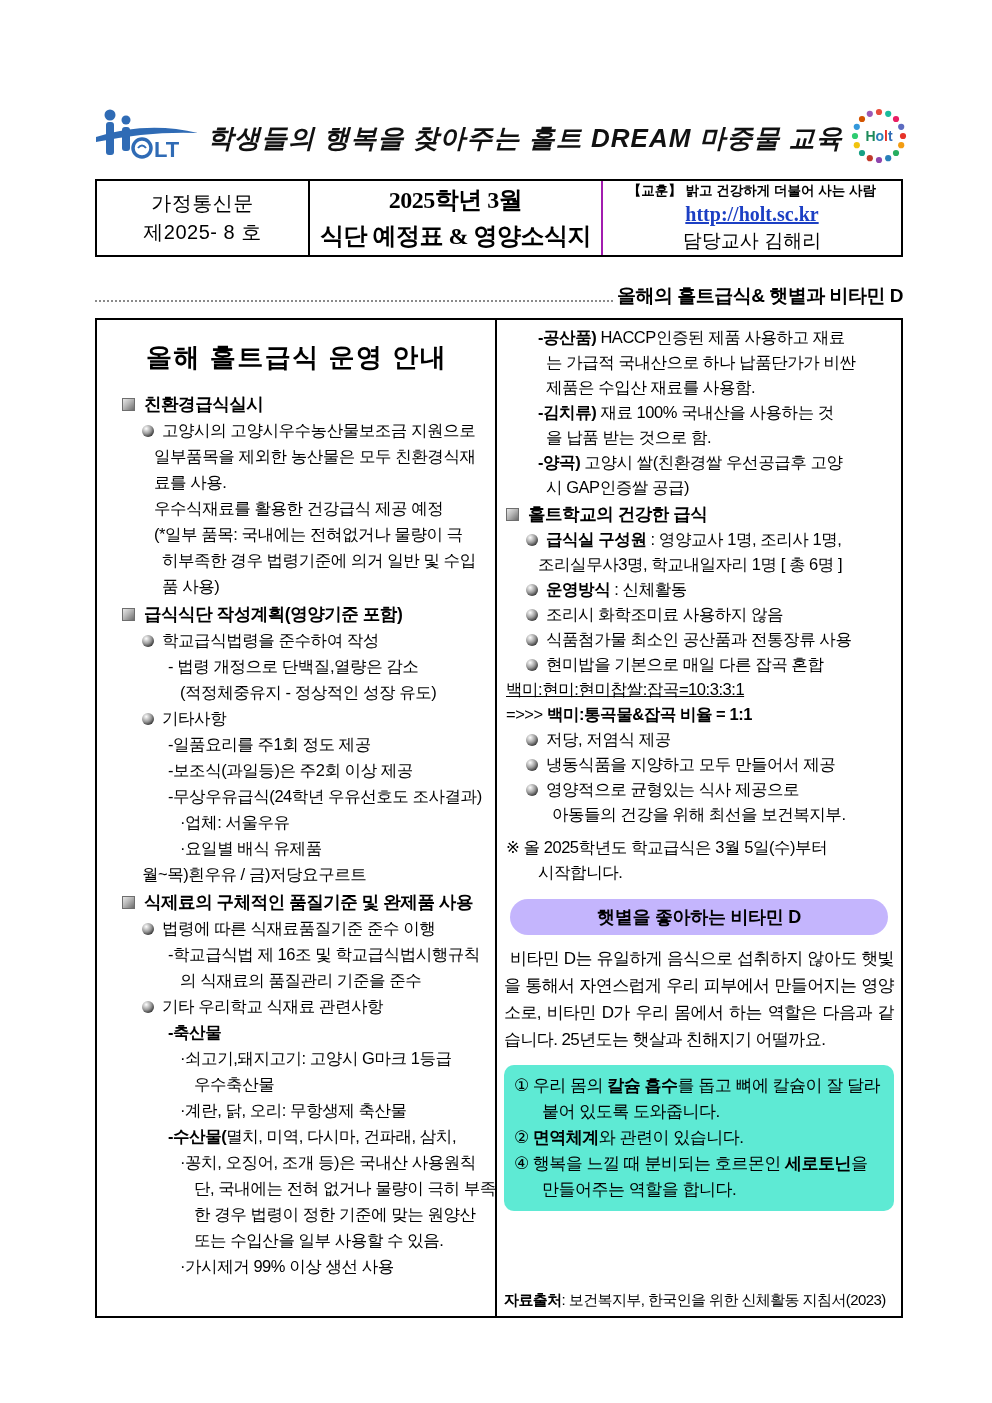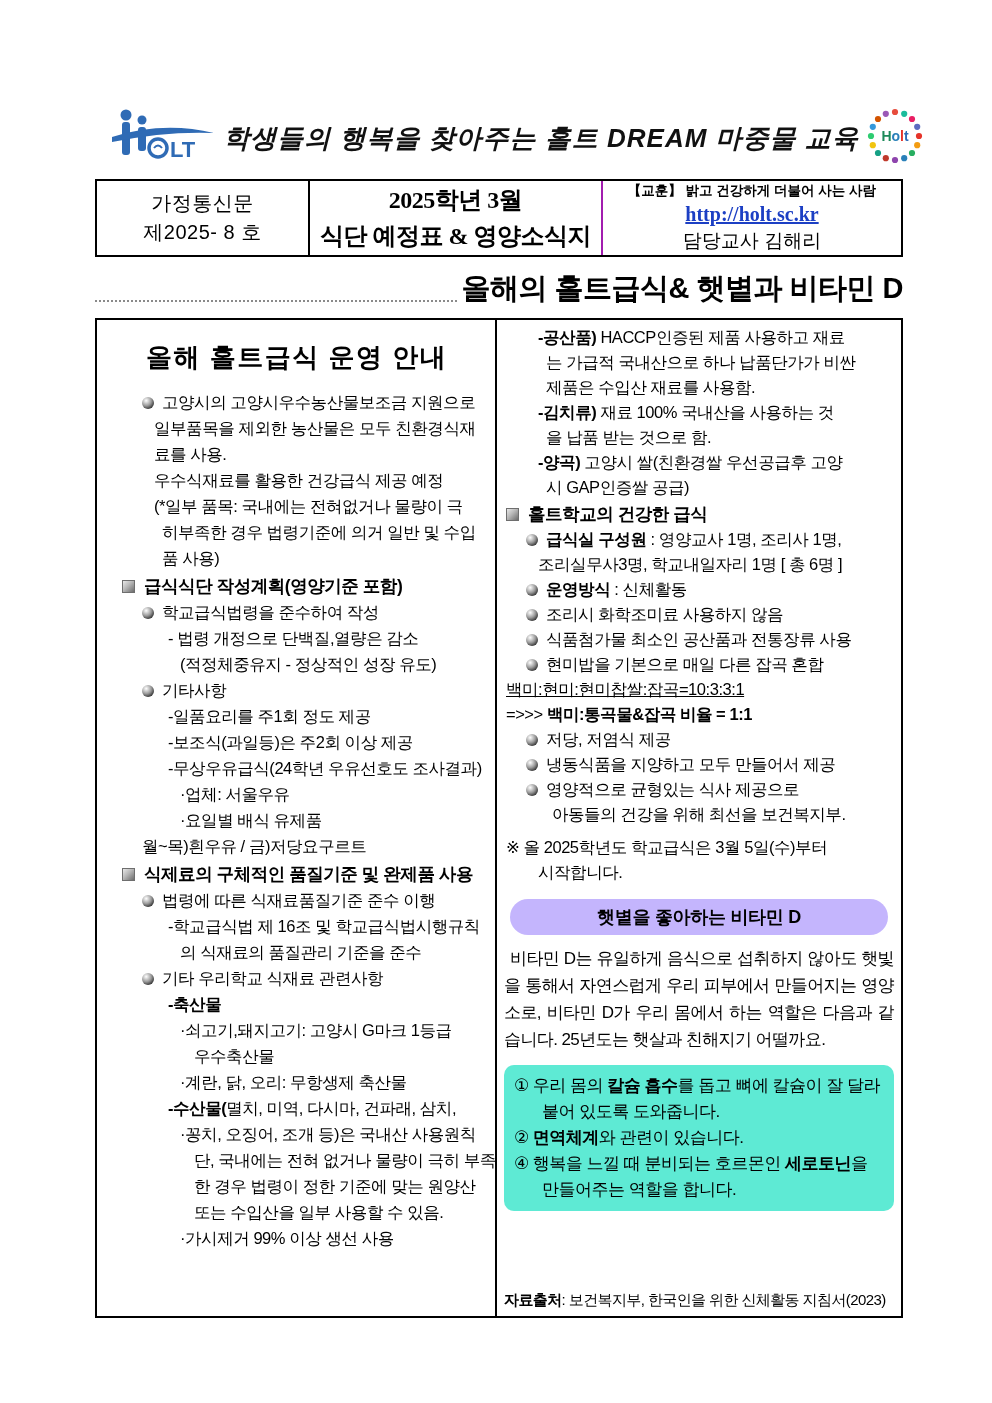--- a/index.html
+++ b/index.html
@@ -4,37 +4,37 @@
 <style>
   html,body{margin:0;padding:0;}
   body{
     width:992px;height:1403px;background:#ffffff;color:#000;
     font-family:"Liberation Sans","DejaVu Sans",sans-serif;
     position:relative;overflow:hidden;
   }
   .abs{position:absolute;box-sizing:border-box;}
 
   
-  .header{top:104px;left:111px;width:812px;height:68px;display:flex;align-items:center;}
+  .header{top:104px;left:95px;width:812px;height:68px;display:flex;align-items:center;}
   .slogan{flex:1;text-align:center;font-size:26px;font-weight:600;font-style:italic;letter-spacing:1px;white-space:nowrap;color:#111;}
 
   
   .info-table{top:179px;left:95px;width:808px;height:78px;border:2px solid #000;display:flex;}
   .cell{box-sizing:border-box;display:flex;flex-direction:column;justify-content:center;align-items:center;}
   .cell1{width:213px;border-right:2px solid #000;font-size:20px;line-height:1.45;letter-spacing:0.5px;}
   .cell2{flex:1;border-right:2px solid #a21caf;font-family:"Liberation Serif","DejaVu Serif",serif;font-weight:700;font-size:24px;line-height:1.5;letter-spacing:-0.5px;}
   .cell3{width:298px;line-height:1.3;}
   .motto{font-size:13.5px;font-weight:600;white-space:nowrap;}
   .url{font-family:"Liberation Serif","DejaVu Serif",serif;font-size:20px;font-weight:700;color:#1c3fc4;text-decoration:underline;margin:2px 0;}
   .teacher{font-size:19px;}
 
   
   .title-row{top:265px;left:95px;width:808px;height:44px;display:flex;align-items:flex-end;}
   .dotline{flex:1;border-bottom:2px dotted #8a8a8a;margin-bottom:7px;}
-  .main-title{font-size:29px;font-weight:800;white-space:nowrap;padding-left:4px;letter-spacing:-0.5px;margin-top:8px;}
+  .main-title{font-size:19px;font-weight:800;white-space:nowrap;padding-left:4px;letter-spacing:-0.5px;margin-top:8px;}
 
   
   .main-table{top:318px;left:95px;width:808px;height:1000px;border:2px solid #000;display:flex;}
   .colL{width:400px;border-right:2px solid #000;box-sizing:border-box;padding:6px 2px 6px 23px;}
   .colR{flex:1;box-sizing:border-box;padding:5px 7px 6px 7px;display:flex;flex-direction:column;}
 
   .col-title{font-size:26px;font-weight:800;padding:14px 0 14px 26px;letter-spacing:1.5px;white-space:nowrap;}
 
   .ln{font-size:16.5px;line-height:26px;white-space:nowrap;letter-spacing:-0.45px;}
   .colR .ln{line-height:25px;}
@@ -123,20 +123,21 @@
 
 <div class="abs title-row">
   <div class="dotline"></div>
   <div class="main-title">올해의 홀트급식&amp; 햇볕과 비타민 D</div>
 </div>
 
 <div class="abs main-table">
   <div class="colL">
     <div class="col-title">올해 홀트급식 운영 안내</div>
     <div id="left-lines">
+        <div class="ln ind0 heading"><span class="cube"></span><span class="bold">친환경급식실시</span></div>
         <div class="ln ind1"><span class="sphere"></span><span>고양시의  고양시우수농산물보조금  지원으로</span></div>
         <div class="ln ind2"><span>일부품목을 제외한 농산물은 모두 친환경식재</span></div>
         <div class="ln ind2"><span>료를 사용.</span></div>
         <div class="ln ind2"><span>우수식재료를 활용한 건강급식 제공 예정</span></div>
         <div class="ln ind2"><span>(*일부 품목: 국내에는 전혀없거나 물량이 극</span></div>
         <div class="ln ind3"><span>히부족한 경우 법령기준에 의거 일반 및 수입</span></div>
         <div class="ln ind3"><span>품 사용)</span></div>
         <div class="ln ind0 heading"><span class="cube"></span><span class="bold">급식식단 작성계획(영양기준 포함)</span></div>
         <div class="ln ind1"><span class="sphere"></span><span>학교급식법령을 준수하여 작성</span></div>
         <div class="ln ind4"><span>- 법령 개정으로 단백질,열량은 감소</span></div>

